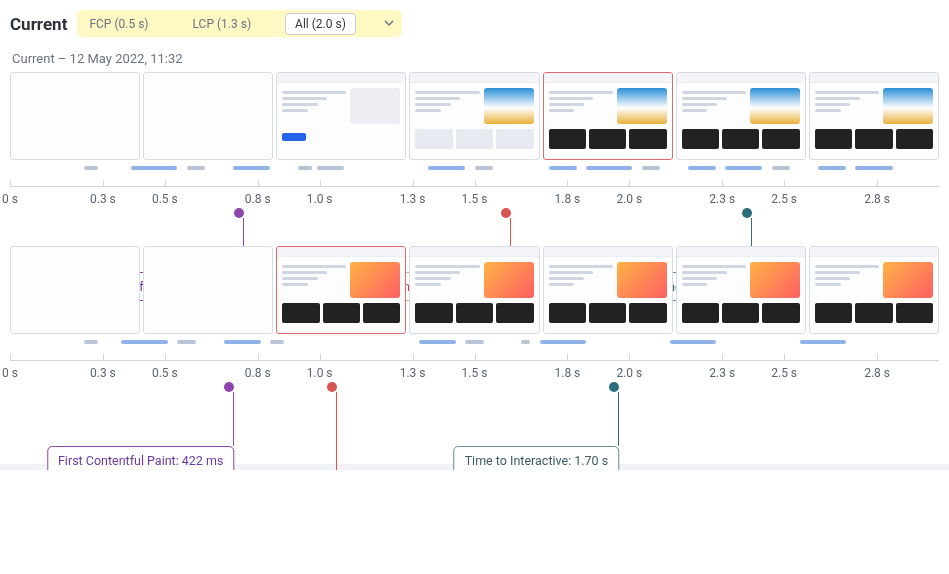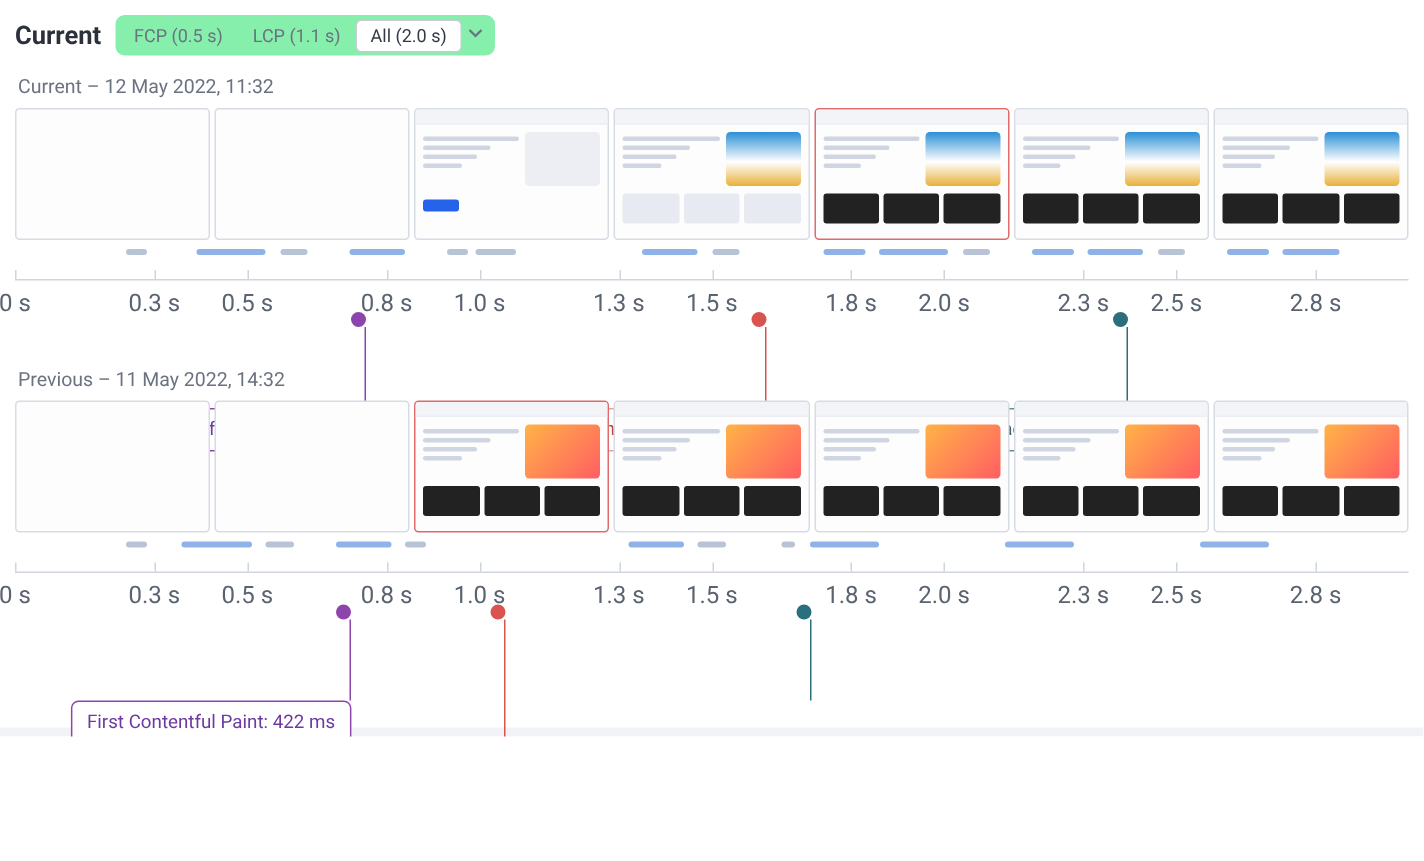--- a/index.html
+++ b/index.html
@@ -19,21 +19,21 @@
     background:#fff;
     width:949px;
   }
   .wrap { padding:10px 10px 20px 10px; }
 
   
   .header { display:flex; align-items:center; gap:10px; }
   .title { font-weight:700; font-size:17px; color:#2b303b; }
   .seg {
     display:flex; align-items:center; border-radius:6px;
-    background:#86efac; padding:2px;
+    background:#fef9c3; padding:2px;gap:24px;
   }
   .seg .opt {
     padding:4px 10px; font-size:12px; color:#6a7280; border-radius:4px;
     cursor:pointer;
   }
   .seg .opt.active { background:#fff; color:#333a45; border:1px solid #c6cbd4; padding:3px 9px; }
   .seg .caret {
     padding:4px 6px 4px 4px; color:#6a7280; cursor:pointer;
   }
 
@@ -68,21 +68,21 @@
   .bands span.ac { background:#8fb3e8; }
 
   
   .axis { position:relative; height:30px; margin-bottom:36px; }
   .axis .line { position:absolute; left:0; right:0; top:10px; border-top:1px solid var(--border); }
   .axis .tick {
     position:absolute; top:4px; width:1px; height:6px; background:var(--border);
   }
   .axis .lab {
     position:absolute; top:16px; transform:translateX(-50%);
-    color:#5a6370; font-size:16px; white-space:nowrap;
+    color:#5a6370; font-size:12px; white-space:nowrap;
   }
 
   
   .markers { position:relative; height:0; }
   .marker { position:absolute; top:-34px; }
   .marker .dot {
     width:10px; height:10px; border-radius:50%; margin:0 auto;
     position:relative; left:-5px;
   }
   .marker .stem { width:1px; margin:0 auto; position:relative; left:-0.5px; }
@@ -103,21 +103,21 @@
 </style>
 </head>
 <body>
 
 <div class="wrap">
 
   <div class="header">
     <div class="title">Current</div>
     <div class="seg">
       <div class="opt">FCP (0.5 s)</div>
-      <div class="opt">LCP (1.1 s)</div>
+      <div class="opt">LCP (1.3 s)</div>
       <div class="opt active">All (2.0 s)</div>
       <div class="caret">
         <svg width="10" height="10" viewBox="0 0 10 10">
             <path d="M1 3 L5 7 L9 3" fill="none" stroke="#6a7280" stroke-width="1.5"></path>
           </svg>
       </div>
     </div>
   </div>
 
   <div id="runs">
@@ -263,21 +263,20 @@
           <div class="tick" style="left:93.33333333333333%"></div>
           <div class="lab" style="left:93.33333333333333%">2.8 s</div>
         </div>
         <div class="markers">
           <div class="marker m-fcp" style="left:15.1%;"><div class="dot"></div><div class="stem" style="height:54px"></div><div class="pill">First Contentful Paint: 453 ms</div></div>
           <div class="marker m-lcp" style="left:43.333333333333336%;"><div class="dot"></div><div class="stem" style="height:54px"></div><div class="pill">Largest Contentful Paint: 1.30 s</div></div>
           <div class="marker m-tti" style="left:71%;"><div class="dot"></div><div class="stem" style="height:54px"></div><div class="pill">Time to Interactive: 2.13 s</div></div>
         </div>
       </div>
       <div class="run-block">
-        <div class="run-label">Previous – 11 May 2022, 14:32</div>
         <div class="strip">
           <div class="frame" style="flex:1"></div>
           <div class="frame" style="flex:1"></div>
           <div class="frame hl" style="flex:1">
             <div class="thumb">
               <div class="bar"></div>
               <div class="row">
                 <div class="txt">
                   <i></i>
                   <i style="width:70%"></i>
@@ -406,19 +405,19 @@
           <div class="tick" style="left:76.66666666666666%"></div>
           <div class="lab" style="left:76.66666666666666%">2.3 s</div>
           <div class="tick" style="left:83.33333333333334%"></div>
           <div class="lab" style="left:83.33333333333334%">2.5 s</div>
           <div class="tick" style="left:93.33333333333333%"></div>
           <div class="lab" style="left:93.33333333333333%">2.8 s</div>
         </div>
         <div class="markers">
           <div class="marker m-fcp" style="left:14.066666666666666%;text-align:right;"><div class="dot"></div><div class="stem" style="height:54px"></div><div class="pill">First Contentful Paint: 422 ms</div></div>
           <div class="marker m-lcp" style="left:24.23333333333333%; top:-34px;"><div class="dot"></div><div class="stem" style="height:88px"></div><div class="pill">Largest Contentful Paint: 727 ms</div></div>
-          <div class="marker m-tti" style="left:56.666666666666664%;"><div class="dot"></div><div class="stem" style="height:54px"></div></div>
+          <div class="marker m-tti" style="left:56.666666666666664%;"><div class="dot"></div><div class="stem" style="height:54px"></div><div class="pill">Time to Interactive: 1.70 s</div></div>
         </div>
       </div>
     </div>
 
 </div>
 <div class="footer-space"></div>
 
 </body></html>

